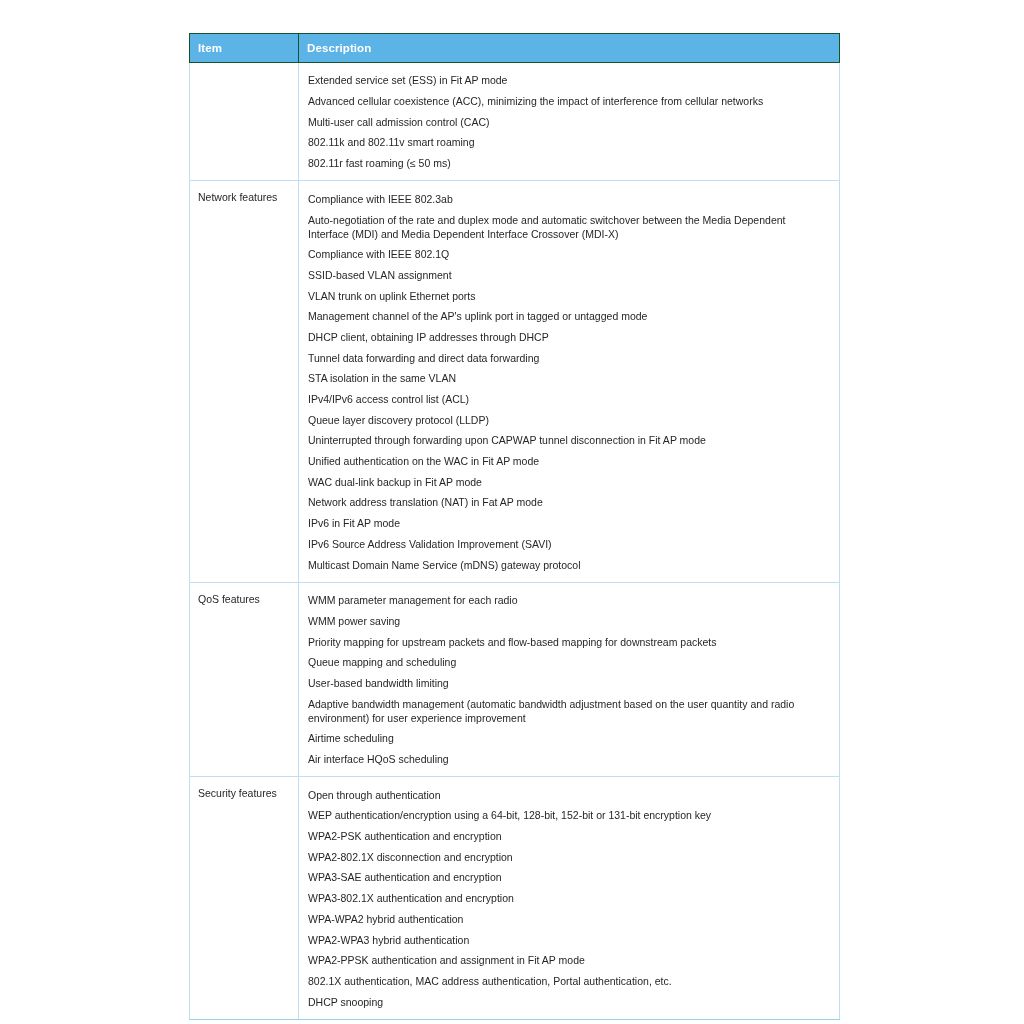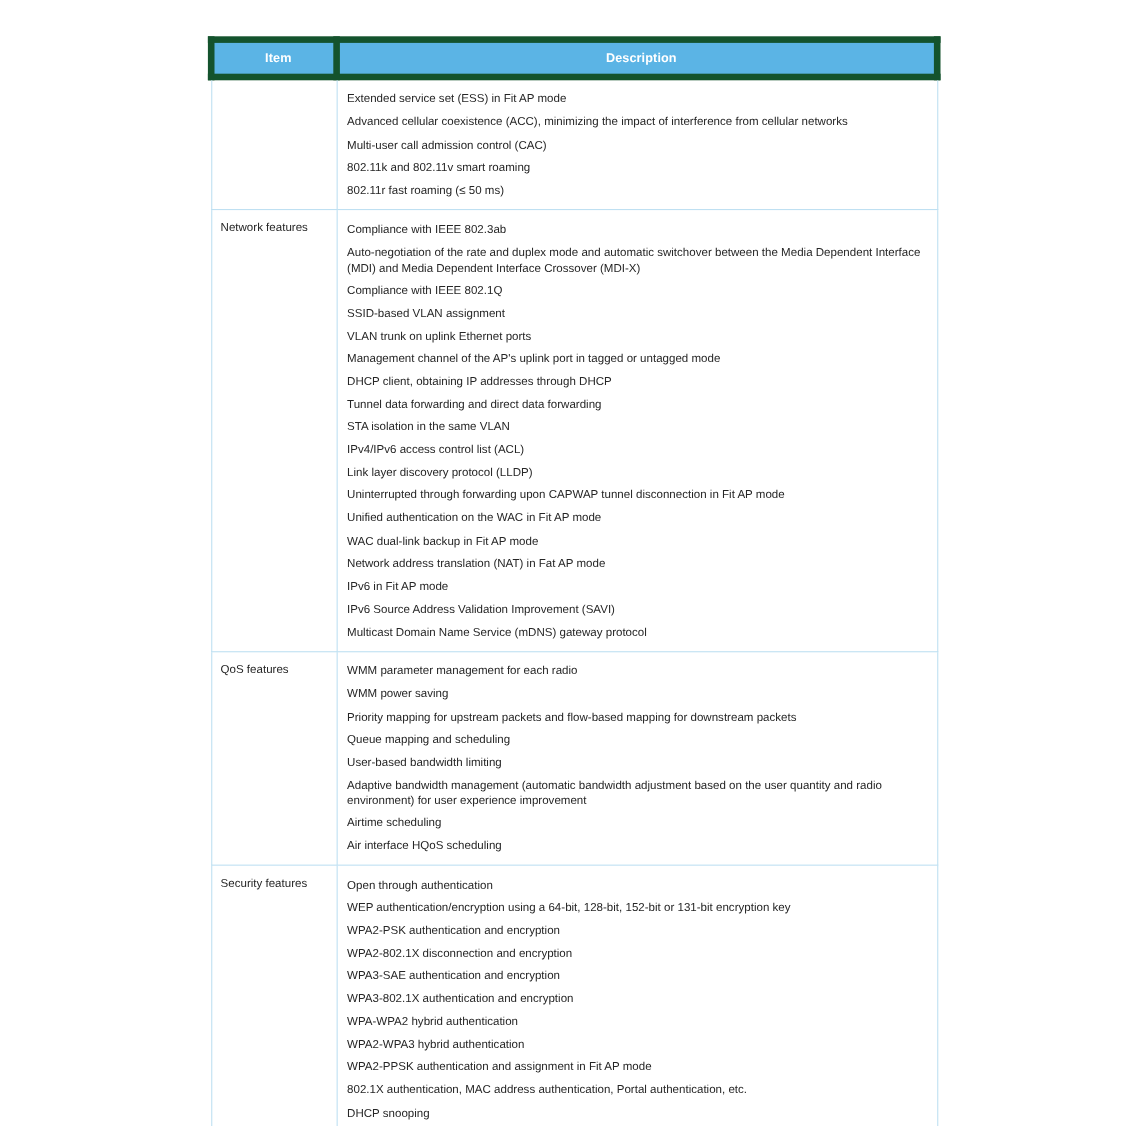--- a/index.html
+++ b/index.html
@@ -31,23 +31,23 @@
     table-layout: fixed;
     background: #ffffff;
   }
 
   
   thead th {
     background: #5BB4E5;
     color: #ffffff;
     font-weight: bold;
     font-size: 11.5px;
-    text-align: center;
+    text-align: left;
     padding: 6px 0 6px 8px;
-    border: 6px solid #14532d;
+    border: 1px solid #14532d;
     line-height: 16px;
     letter-spacing: 0.1px;
   }
   th.col-item   { width: 100px; }
   th.col-desc   { width: 532px; }
 
   
   tbody td {
     vertical-align: top;
     border: 1px solid #BFE0F2;
@@ -112,21 +112,21 @@
             <p>Compliance with IEEE 802.3ab</p>
             <p>Auto-negotiation of the rate and duplex mode and automatic switchover between the Media Dependent Interface (MDI) and Media Dependent Interface Crossover (MDI-X)</p>
             <p>Compliance with IEEE 802.1Q</p>
             <p>SSID-based VLAN assignment</p>
             <p>VLAN trunk on uplink Ethernet ports</p>
             <p>Management channel of the AP's uplink port in tagged or untagged mode</p>
             <p>DHCP client, obtaining IP addresses through DHCP</p>
             <p>Tunnel data forwarding and direct data forwarding</p>
             <p>STA isolation in the same VLAN</p>
             <p>IPv4/IPv6 access control list (ACL)</p>
-            <p>Link layer discovery protocol (LLDP)</p>
+            <p>Queue layer discovery protocol (LLDP)</p>
             <p>Uninterrupted through forwarding upon CAPWAP tunnel disconnection in Fit AP mode</p>
             <p>Unified authentication on the WAC in Fit AP mode</p>
             <p>WAC dual-link backup in Fit AP mode</p>
             <p>Network address translation (NAT) in Fat AP mode</p>
             <p>IPv6 in Fit AP mode</p>
             <p>IPv6 Source Address Validation Improvement (SAVI)</p>
             <p>Multicast Domain Name Service (mDNS) gateway protocol</p>
           </td>
         </tr>
         <tr class="section-row">

